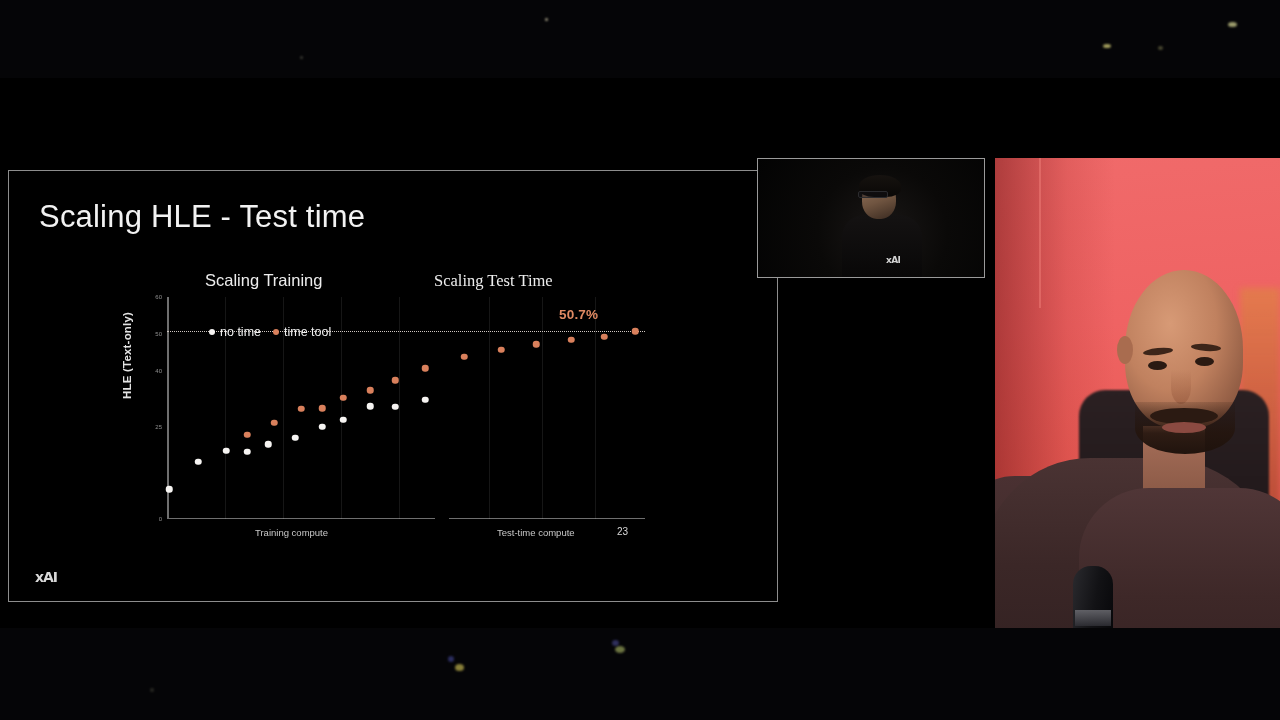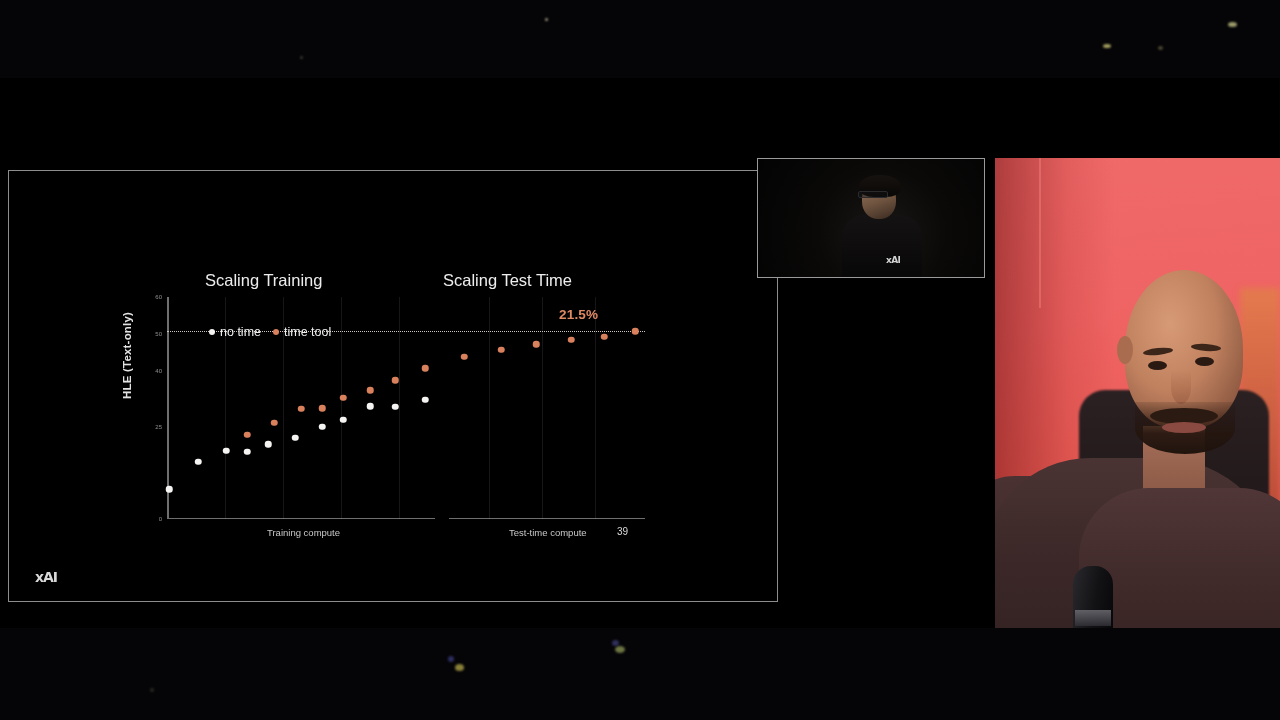--- a/index.html
+++ b/index.html
@@ -39,21 +39,21 @@
     font-family: "DejaVu Sans", sans-serif; letter-spacing: -1px;
   }
 
   
   .chart { position: absolute; left: 118px; top: 100px; width: 520px; height: 295px; }
   .panel-title {
     position: absolute; top: 0; color: #ededed; font-size: 16.5px;
     font-weight: 400; white-space: nowrap;
   }
   .panel-title.left  { left: 78px; }
-  .panel-title.right { left: 316px; }
+  .panel-title.right { left: 307px; font-family: Liberation Serif, serif; }
 
   .ylabel {
     position: absolute; left: -6px; top: 128px;
     transform: rotate(-90deg); transform-origin: left top;
     color: #e3e3e3; font-size: 11.5px; font-weight: 700;
     white-space: nowrap; letter-spacing: .2px;
   }
 
   .plot {
     position: absolute; left: 40px; top: 26px; width: 478px; height: 222px;
@@ -92,21 +92,21 @@
     position: absolute; left: 42px; top: 28px;
     display: flex; align-items: center; gap: 12px;
   }
   .legend-item { display: flex; align-items: center; gap: 5px; }
   .legend-swatch { width: 6px; height: 6px; border-radius: 50%; }
   .legend-swatch.notool { background: #f6f4f2; }
   .legend-swatch.withtool { background: #d9805c; }
   .legend-text { color: #f0f0f0; font-size: 12.5px; white-space: nowrap; }
 
   .xlabel {
-    position: absolute; color: #c9c9c9; font-size: 9.5px; white-space: nowrap; margin-left: 12px;
+    position: absolute; color: #c9c9c9; font-size: 9.5px; white-space: nowrap;
   }
   .xtick-end {
     position: absolute; color: #d8d8d8; font-size: 10px; white-space: nowrap;
   }
 
   
   .pip {
     position: absolute; left: 757px; top: 80px; width: 228px; height: 120px;
     background: #060606; border: 1.5px solid #9a9a9a; overflow: hidden;
   }
@@ -253,20 +253,21 @@
     <div class="spark" style="left:448px;top:28px;width:6px;height:6px;background:#4a4ea8;opacity:.55;"></div>
     <div class="spark" style="left:615px;top:18px;width:10px;height:7px;background:#8f9a55;"></div>
     <div class="spark" style="left:612px;top:12px;width:7px;height:6px;background:#5a5ab0;opacity:.5;"></div>
     <div class="spark" style="left:150px;top:60px;width:4px;height:4px;background:#6a6a55;opacity:.35;"></div>
   </div>
 
   <div class="video-frame">
 
     <div class="slide">
 
+      <div class="slide-title">Scaling HLE - Test time</div>
 
       <div class="xai-logo">xAI</div>
 
       <div class="chart">
 
         <div class="panel-title left">Scaling Training</div>
         <div class="panel-title right">Scaling Test Time</div>
 
         <div class="ylabel">HLE (Text-only)</div>
 
@@ -284,21 +285,21 @@
           <div class="gridline" style="left:375px;"></div>
           <div class="gridline" style="left:428px;"></div>
 
           <div class="ytick" style="top:0px;">60</div>
           <div class="ytick" style="top:37px;">50</div>
           <div class="ytick" style="top:74px;">40</div>
           <div class="ytick" style="top:129.5px;">25</div>
           <div class="ytick" style="top:222px;">0</div>
 
           <div class="ref-line" style="top:34.4px;"></div>
-          <div class="ref-value" style="left:392px;top:10px;">21.5%</div>
+          <div class="ref-value" style="left:392px;top:10px;">50.7%</div>
 
           <div class="legend">
             <div class="legend-item">
               <span class="legend-swatch notool"></span>
               <span class="legend-text">no time</span>
             </div>
             <div class="legend-item">
               <span class="legend-swatch withtool"></span>
               <span class="legend-text">time tool</span>
             </div>
@@ -327,21 +328,21 @@
 
           <div class="dot withtool" style="left:297px;top:59.9px;"></div>
           <div class="dot withtool" style="left:334px;top:52.5px;"></div>
           <div class="dot withtool" style="left:369px;top:47.4px;"></div>
           <div class="dot withtool" style="left:404px;top:42.9px;"></div>
           <div class="dot withtool" style="left:437px;top:39.6px;"></div>
           <div class="dot withtool" style="left:468px;top:34.4px;"></div>
 
           <div class="xlabel" style="left:88px;top:230px;">Training compute</div>
           <div class="xlabel" style="left:330px;top:230px;">Test-time compute</div>
-          <div class="xtick-end" style="left:450px;top:229px;">39</div>
+          <div class="xtick-end" style="left:450px;top:229px;">23</div>
 
         </div>
       </div>
     </div>
 
     <div class="pip">
       <div class="pip-stage"></div>
       <div class="pip-torso"></div>
       <div class="pip-head"></div>
       <div class="pip-hair"></div>

